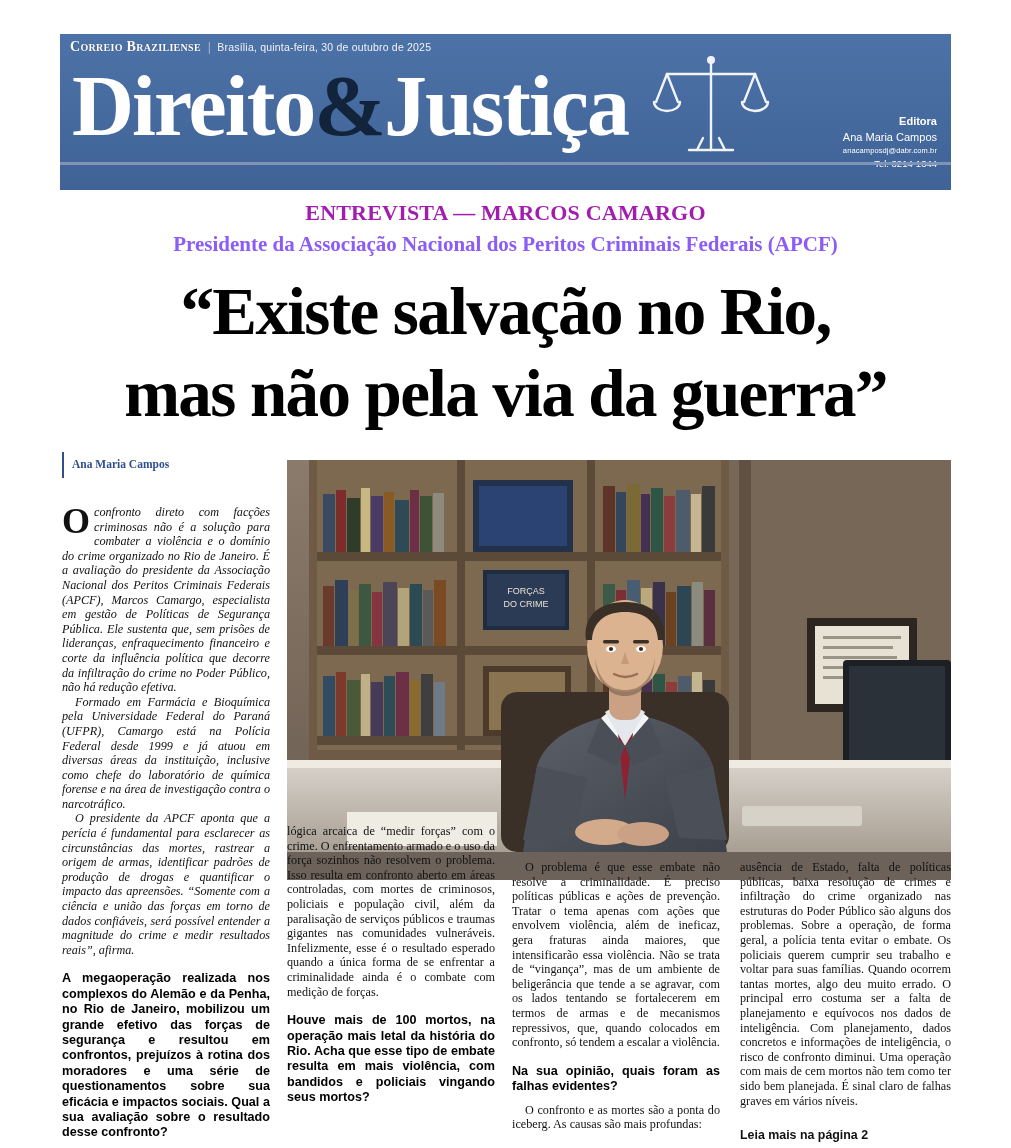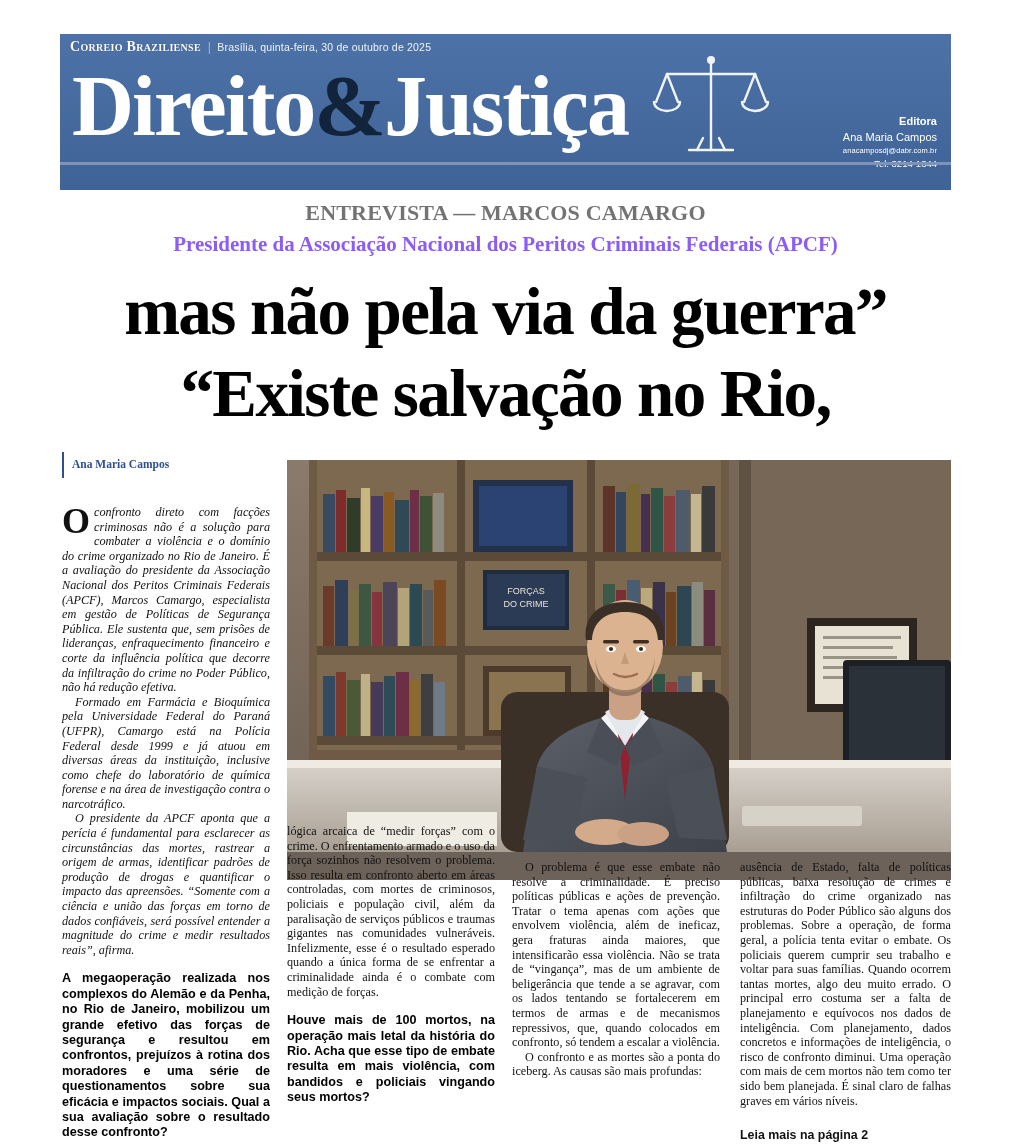--- a/index.html
+++ b/index.html
@@ -103,21 +103,21 @@
   
   .kicker {
     position: absolute;
     top: 200px;
     left: 0; right: 0;
     text-align: center;
     font-family: "Liberation Serif", serif;
     font-weight: bold;
     font-size: 22px;
     letter-spacing: .2px;
-    color: #737373;
+    color: #a21caf;
   }
   .subkicker {
     position: absolute;
     top: 232px;
     left: 0; right: 0;
     text-align: center;
     font-family: "Liberation Serif", serif;
     font-weight: bold;
     font-size: 21px;
     color: #8b5cf6;
@@ -263,22 +263,22 @@
     <div class="e-name">Ana Maria Campos</div>
     <div class="e-mail">anacamposdj@dabr.com.br</div>
     <div class="e-phone">Tel. 3214-1344</div>
   </div>
 </div>
 <div class="mast-underline"></div>
 
 <div class="kicker">ENTREVISTA — MARCOS CAMARGO</div>
 <div class="subkicker">Presidente da Associação Nacional dos Peritos Criminais Federais (APCF)</div>
 <div class="headline">
+  <div>“Existe salvação no Rio,</div>
   <div>mas não pela via da guerra”</div>
-  <div>“Existe salvação no Rio,</div>
 </div>
 
 <div class="byline-rule"></div>
 <div class="byline">Ana Maria Campos</div>
 
 <div class="photo-credit">Divulgação/APCF</div>
 <div class="photo">
   <svg width="664" height="392" viewBox="0 0 664 392">
     <defs>
       <linearGradient id="wallg" x1="0" y1="0" x2="0" y2="1">
@@ -461,19 +461,20 @@
   <p class="p">A avaliação é ruim. Mais uma vez se busca combater o crime organizado e os problemas de segurança pública com uma</p>
 </div>
 
 <div class="col c2">
   <p class="p noind">lógica arcaica de “medir forças” com o crime. O enfrentamento armado e o uso da força sozinhos não resolvem o problema. Isso resulta em confronto aberto em áreas controladas, com mortes de criminosos, policiais e população civil, além da paralisação de serviços públicos e traumas gigantes nas comunidades vulneráveis. Infelizmente, esse é o resultado esperado quando a única forma de se enfrentar a criminalidade ainda é o combate com medição de forças.</p>
   <p class="q">Houve mais de 100 mortos, na operação mais letal da história do Rio. Acha que esse tipo de embate resulta em mais violência, com bandidos e policiais vingando seus mortos?</p>
 </div>
 
 <div class="col c3">
   <p class="p">O problema é que esse embate não resolve a criminalidade. É preciso políticas públicas e ações de prevenção. Tratar o tema apenas com ações que envolvem violência, além de ineficaz, gera fraturas ainda maiores, que intensificarão essa violência. Não se trata de “vingança”, mas de um ambiente de beligerância que tende a se agravar, com os lados tentando se fortalecerem em termos de armas e de mecanismos repressivos, que, quando colocados em confronto, só tendem a escalar a violência.</p>
+  <p class="q">Na sua opinião, quais foram as falhas evidentes?</p>
   <p class="p">O confronto e as mortes são a ponta do iceberg. As causas são mais profundas:</p>
 </div>
 
 <div class="col c4">
   <p class="p noind">ausência de Estado, falta de políticas públicas, baixa resolução de crimes e infiltração do crime organizado nas estruturas do Poder Público são alguns dos problemas. Sobre a operação, de forma geral, a polícia tenta evitar o embate. Os policiais querem cumprir seu trabalho e voltar para suas famílias. Quando ocorrem tantas mortes, algo deu muito errado. O principal erro costuma ser a falta de planejamento e equívocos nos dados de inteligência. Com planejamento, dados concretos e informações de inteligência, o risco de confronto diminui. Uma operação com mais de cem mortos não tem como ter sido bem planejada. É sinal claro de falhas graves em vários níveis.</p>
   <p class="leia">Leia mais na página 2</p>
 </div>
 
 </body></html>

